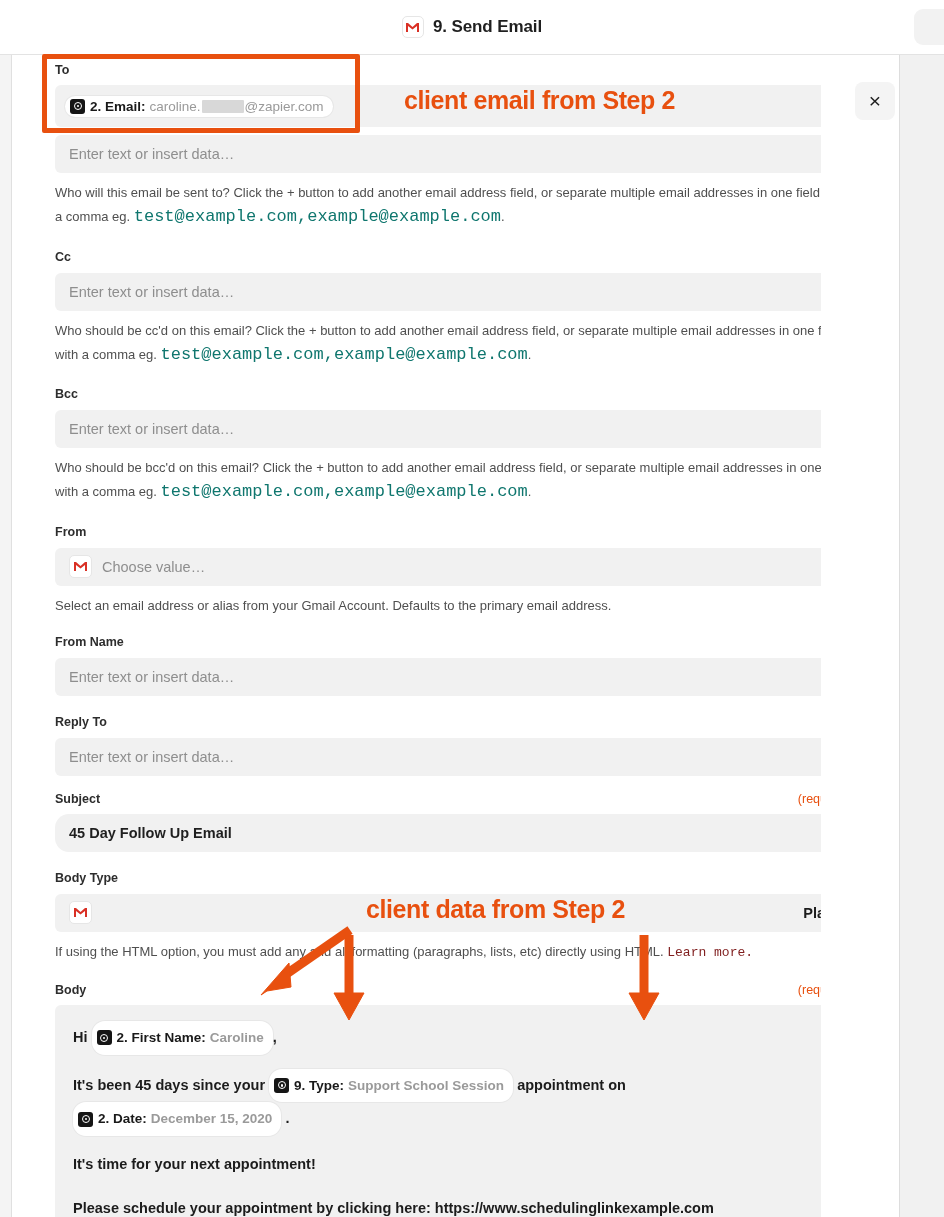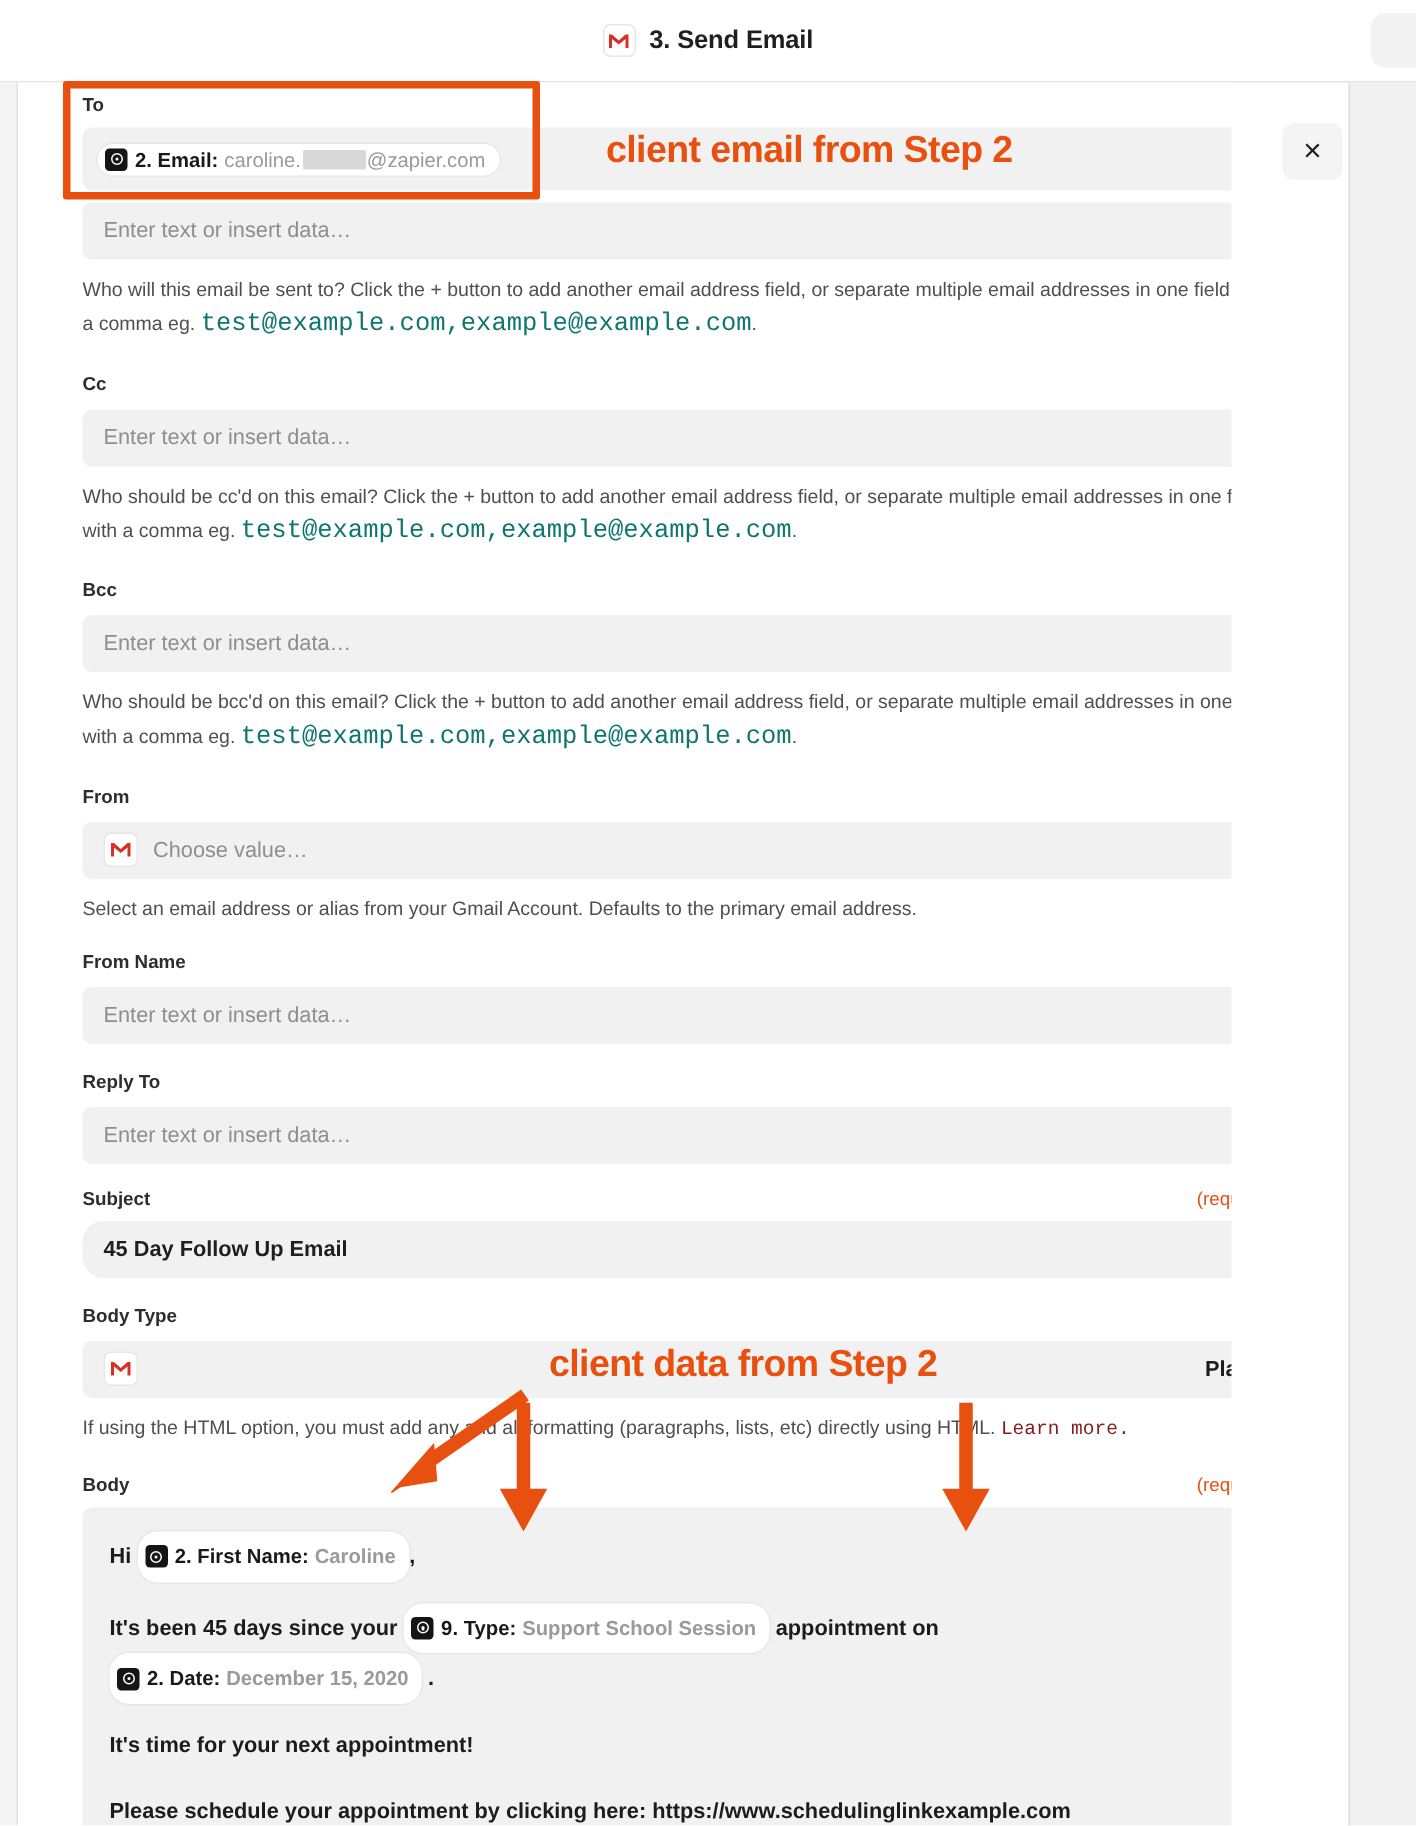--- a/index.html
+++ b/index.html
@@ -278,21 +278,21 @@
 
 <div id="root">
 
   <div class="header">
     <div class="header-title-wrap">
       <span class="gmail-icon">
         <svg width="15" height="11" viewBox="0 0 15 11">
           <path d="M1 1 L1 10 L3 10 L3 4 L7.5 7.6 L12 4 L12 10 L14 10 L14 1 L12 1 L7.5 5 L3 1 Z" fill="#d93025"></path>
         </svg>
       </span>
-      <span class="header-title">3. Send Email</span>
+      <span class="header-title">9. Send Email</span>
     </div>
     <div class="header-right-btn"></div>
   </div>
 
   <div class="left-rail"></div>
   <div class="right-rail"></div>
 
   <div class="form">
 
     <div class="spacer-8"></div>

